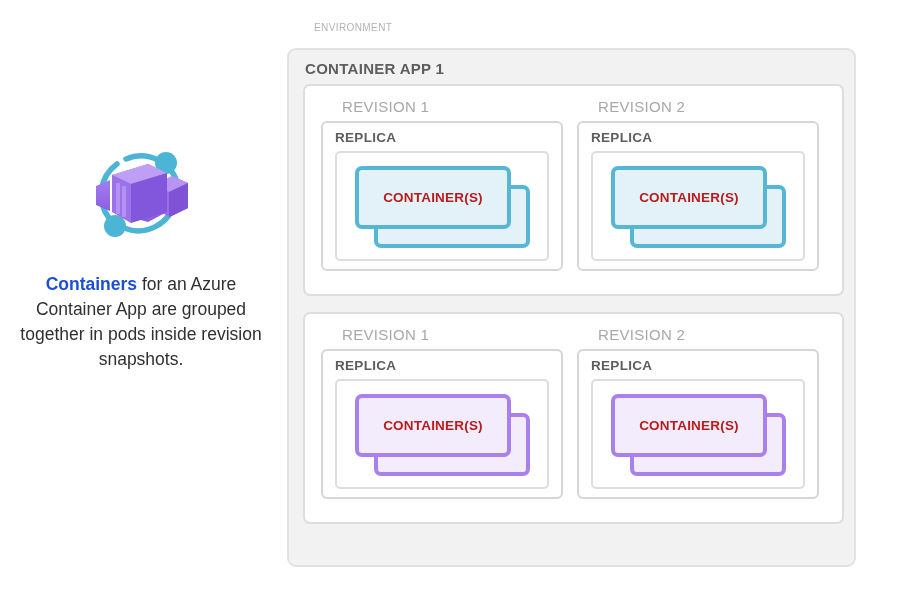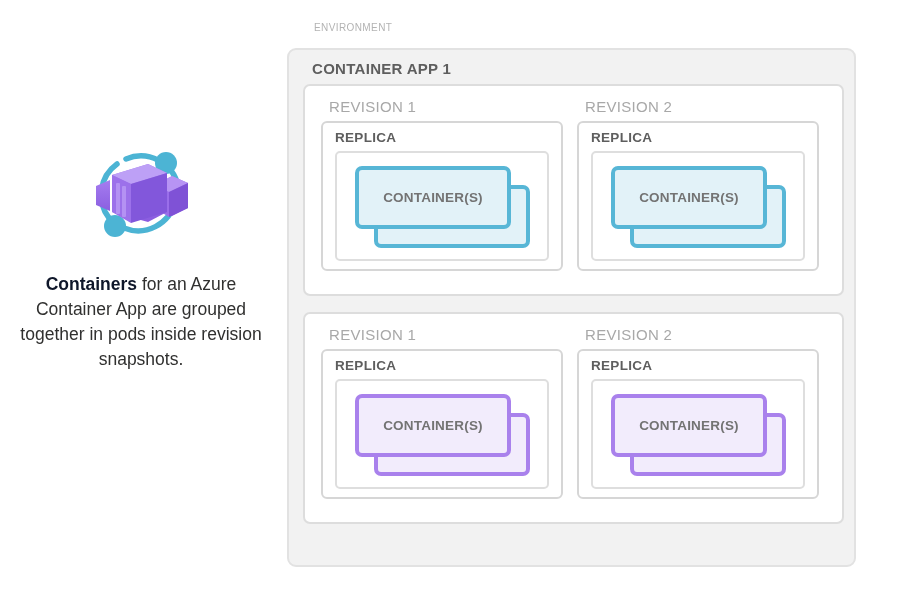--- a/index.html
+++ b/index.html
@@ -35,21 +35,21 @@
     margin-top: 22px;
     font-size: 17.5px;
     line-height: 25px;
     color: #30302f;
     font-weight: 400;
     text-align: center;
     padding-right: 2px;
   }
   .caption b {
     font-weight: 700;
-    color: #0f172a;
+    color: #1d4ed8;
   }
 
   
   .env-label {
     position: absolute;
     left: 314px;
     top: 22px;
     font-size: 10px;
     letter-spacing: 0.4px;
     color: #b3b3b3;
@@ -74,21 +74,21 @@
     width: 541px;
   }
   .app-group.app1 { top: 10px; }
   .app-group.app2 { top: 262px; }
 
   .app-label {
     font-size: 15px;
     letter-spacing: 0.3px;
     color: #5e5e5e;
     font-weight: 600;
-    margin-left: 9px;
+    margin-left: 2px;
     margin-bottom: 7px;
   }
   .app-box {
     box-sizing: border-box;
     width: 541px;
     height: 212px;
     background: #ffffff;
     border: 2px solid #dddddd;
     border-radius: 7px;
     position: relative;
@@ -104,21 +104,21 @@
     gap: 14px;
   }
   .revision {
     width: 242px;
   }
   .rev-label {
     font-size: 15px;
     letter-spacing: 0.3px;
     color: #a8a8a8;
     font-weight: 400;
-    margin-left: 8px;
+    margin-left: 21px;
     margin-bottom: 6px;
   }
   .replica-box {
     box-sizing: border-box;
     width: 242px;
     height: 150px;
     background: #ffffff;
     border: 2px solid #d6d6d6;
     border-radius: 6px;
     position: relative;
@@ -170,21 +170,21 @@
     left: 0;
     top: 0;
     display: flex;
     align-items: center;
     justify-content: center;
   }
   .card-label {
     font-size: 13.5px;
     font-weight: 600;
     letter-spacing: 0.2px;
-    color: #737373;
+    color: #b91c1c;
   }
 
   .teal .card  { border-color: #57b6d6; background: #e2f2f8; }
   .purple .card{ border-color: #a981ec; background: #f2ecfc; }
 </style>
 </head>
 <body>
 
 <div class="left-panel">
 

